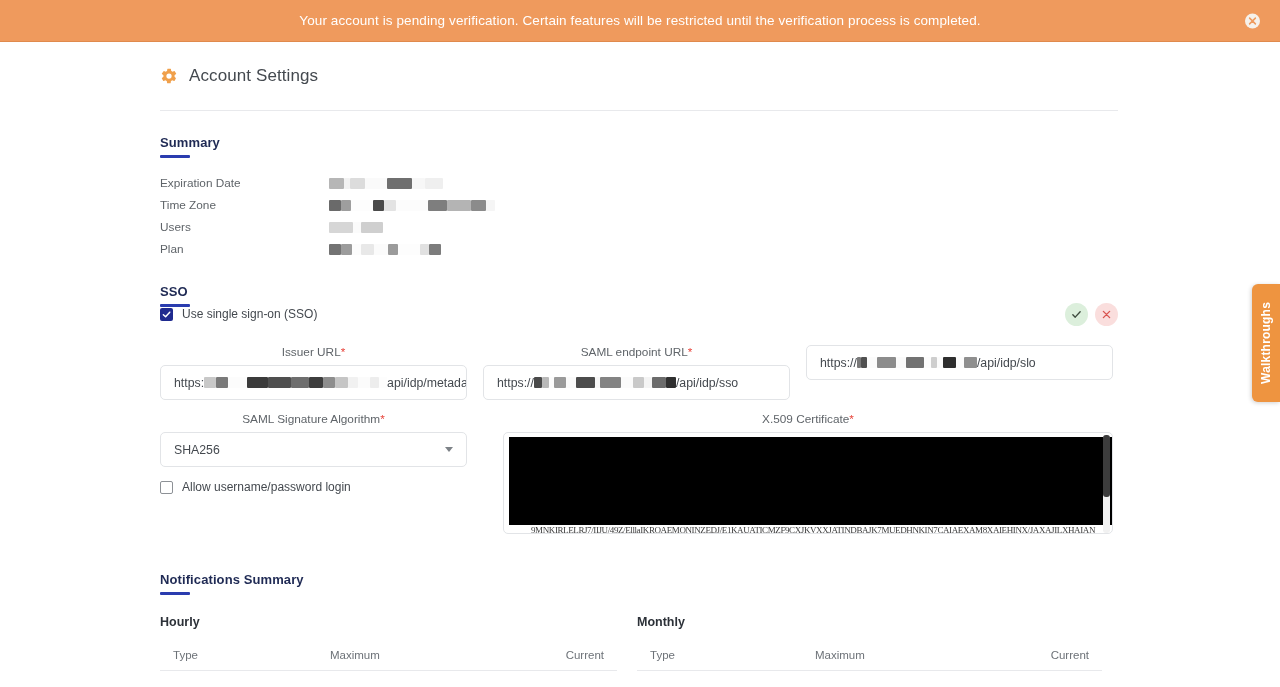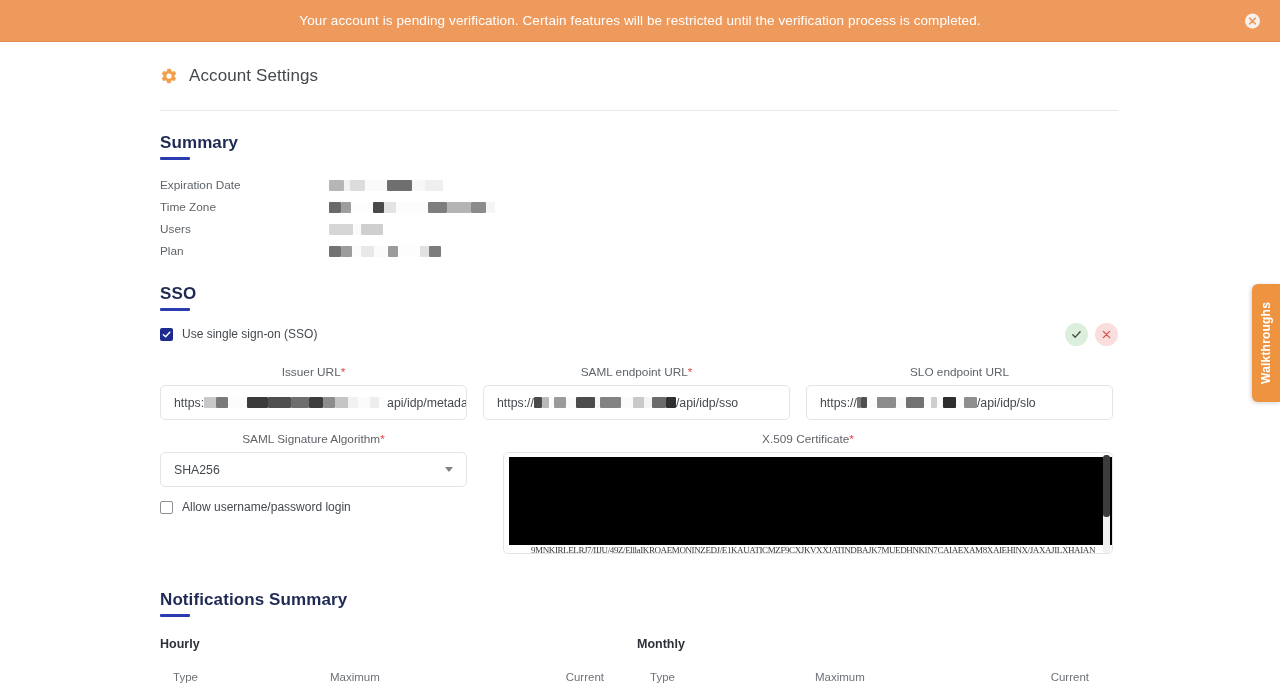--- a/index.html
+++ b/index.html
@@ -66,21 +66,21 @@
 
   .header-divider {
     margin-top: 16px;
     height: 1px;
     background: #e8e9ec;
   }
 
   
   .section { margin-top: 22px; }
   .section-heading {
-    font-size: 17px;
+    font-size: 13px;
     font-weight: bold;
     color: #1f2a54;
     letter-spacing: 0.1px;
     display: inline-block;
   }
   .section-underline {
     width: 30px;
     height: 3px;
     background: #2a3caf;
     margin-top: 4px;
@@ -98,21 +98,20 @@
     width: 165px;
     font-size: 11.8px;
     color: #5f6469;
   }
   .redact { display: flex; align-items: center; gap: 0; }
   .blk { height: 11px; display: inline-block; border-radius: 1px; }
 
   
   .sso-top {
     position: relative;
-    margin-top: 16px;
     height: 26px;
   }
   .check-row { display: flex; align-items: center; gap: 9px; }
   .cbox {
     width: 13px; height: 13px;
     border-radius: 2px;
     display: flex; align-items: center; justify-content: center;
     cursor: pointer;
     flex: none;
   }
@@ -461,21 +460,20 @@
             <span class="blk" style="width:8px;background:#f4f4f4"></span>
             <span class="blk" style="width:14px;background:#6b6b6b"></span>
             <span class="blk" style="width:10px;background:#2f2f2f"></span>
           </span>
           <span>/api/idp/sso</span>
         </div>
       </div>
       <div></div>
 
       <div>
-        <label class="field-label">SLO endpoint URL</label>
         <div class="txt-input">
           <span>https://</span>
           <span class="redact">
             <span class="blk" style="width:4px;background:#7a7a7a"></span>
             <span class="blk" style="width:6px;background:#505050"></span>
             <span class="blk" style="width:10px;background:#fbfbfb"></span>
             <span class="blk" style="width:19px;background:#8c8c8c"></span>
             <span class="blk" style="width:10px;background:#fafafa"></span>
             <span class="blk" style="width:18px;background:#727272"></span>
             <span class="blk" style="width:7px;background:#fcfcfc"></span>

